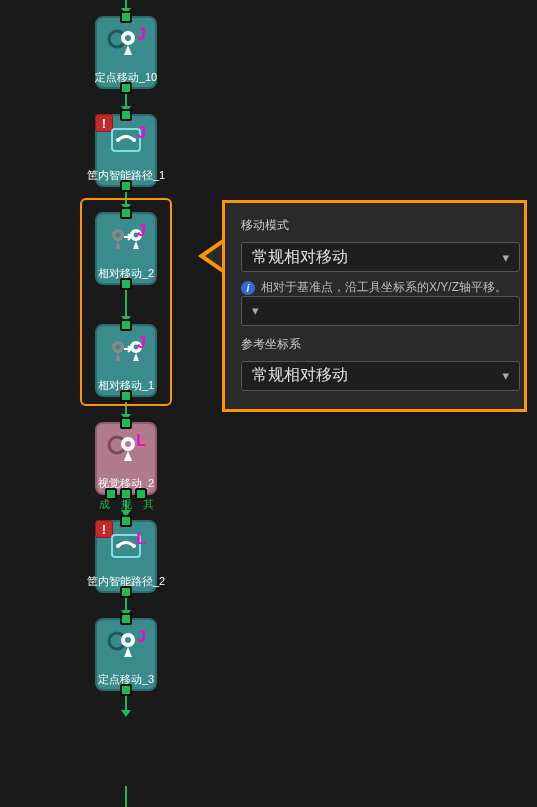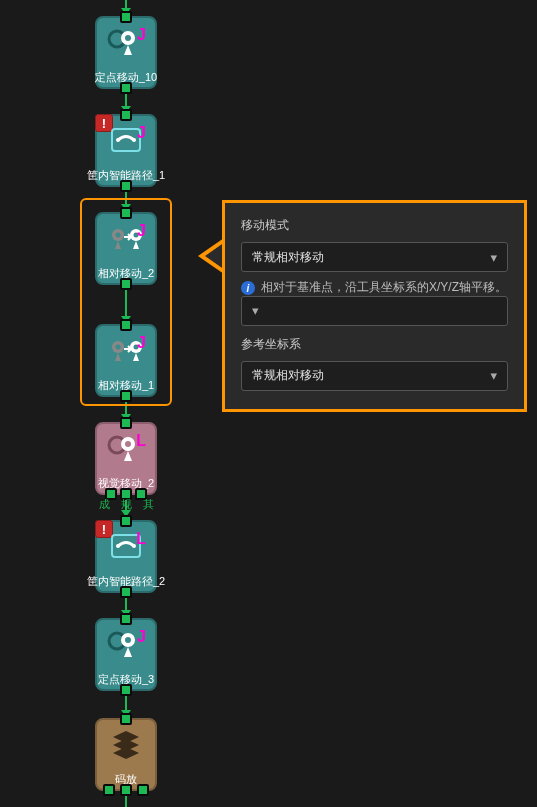--- a/index.html
+++ b/index.html
@@ -97,40 +97,40 @@
     color: #1db954;
   }
 
   
   .panel {
     position: absolute;
     background: #2a2a2a;
     border: 3px solid #ff9500;
     color: #d0d0d0;
     font-size: 13px;
-    padding: 14px 16px 18px 16px;
+    padding: 14px 4px 18px 16px;
   }
   .panel .section-label {
     color: #c8c8c8;
     font-size: 12px;
     margin-bottom: 8px;
     margin-top: 10px;
   }
   .panel .section-label:first-child { margin-top: 0; }
   .panel .select {
     background: #1e1e1e;
     border: 1px solid #555;
     border-radius: 3px;
     height: 30px;
     display: flex; align-items: center;
     padding: 0 10px;
     position: relative;
     cursor: pointer;
   }
-  .panel .select .sel-text { flex: 1; font-size: 12px; color: #e0e0e0; }
+  .panel .select .sel-text { flex: 1; font-size: 16px; color: #e0e0e0; }
   .panel .select .chev { color: #aaa; }
   .panel .info-row {
     display: flex; align-items: flex-start;
     gap: 6px;
     margin-top: 8px;
     font-size: 12px;
     color: #bbb;
     line-height: 1.3;
   }
   .panel .info-icon {
@@ -312,34 +312,20 @@
         <circle cx="22" cy="13" r="7" fill="#fff"></circle>
         <circle cx="22" cy="13" r="3" fill="#3a8b8b"></circle>
         <path d="M22 20 L18 30 L26 30 Z" fill="#fff"></path>
       </svg>
       <span class="badge-J">J</span>
     </div>
     <div class="label">定点移动_3</div>
     <div class="port bottom"></div>
   </div>
 
-  <div class="node node-brown" style="left:95px; top:718px;">
-    <div class="port top"></div>
-    <div class="icon-box">
-      <svg class="stack-svg" viewBox="0 0 34 34">
-        <path d="M17 4 L30 10 L17 16 L4 10 Z" fill="#3a2a1a"></path>
-        <path d="M17 12 L30 18 L17 24 L4 18 Z" fill="#3a2a1a"></path>
-        <path d="M17 20 L30 26 L17 32 L4 26 Z" fill="#3a2a1a"></path>
-      </svg>
-    </div>
-    <div class="label">码放</div>
-    <div class="port tri-0"></div>
-    <div class="port tri-1"></div>
-    <div class="port tri-2"></div>
-  </div>
 
   <div class="callout-pointer" style="left:198px; top:238px;"></div>
   <div class="callout-pointer-inner" style="left:205px; top:242px;"></div>
 
   <div class="panel" style="left:222px; top:200px; width:305px;">
     <div class="section-label">移动模式</div>
     <div class="select">
       <span class="sel-text">常规相对移动</span>
       <span class="chev">▾</span>
     </div>

